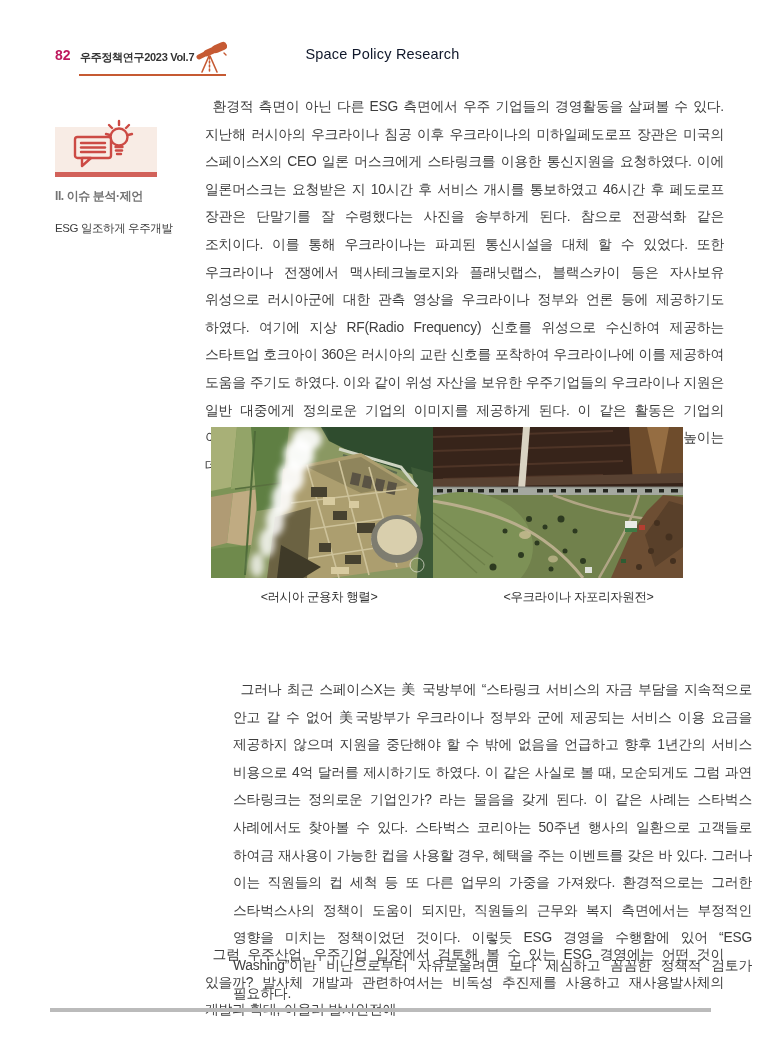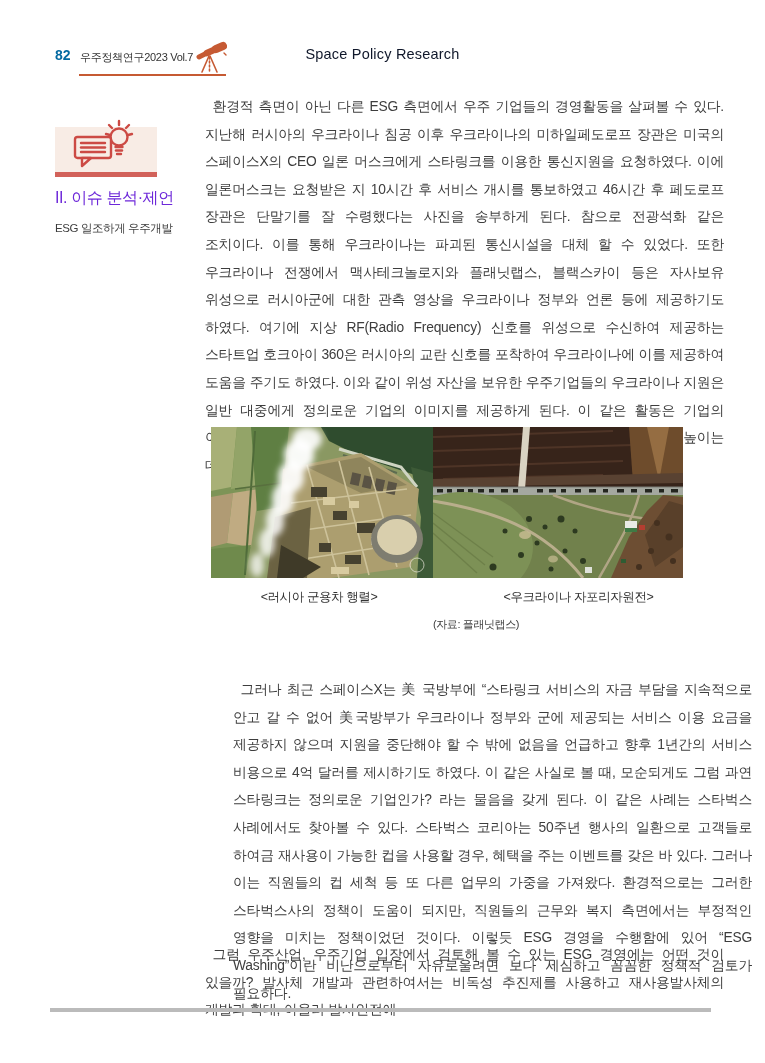--- a/index.html
+++ b/index.html
@@ -5,31 +5,31 @@
   * { margin: 0; padding: 0; box-sizing: border-box; }
   html, body { background: #ffffff; }
   body {
     width: 765px; height: 1063px; position: relative; overflow: hidden;
     font-family: "Liberation Sans", "DejaVu Sans", sans-serif;
     color: #3f3f3f;
   }
   .page { position: absolute; inset: 0; background: #fff; }
 
   
-  .page-num { position: absolute; left: 55px; top: 47px; font-size: 14px; font-weight: 700; color: #0369a1; }
-  .journal { position: absolute; left: 80px; top: 50px; font-size: 11px; font-weight: 400; color: #333; letter-spacing: -0.3px; }
+  .page-num { position: absolute; left: 55px; top: 47px; font-size: 14px; font-weight: 700; color: #be185d; }
+  .journal { position: absolute; left: 80px; top: 50px; font-size: 11px; font-weight: 700; color: #333; letter-spacing: -0.3px; }
   .header-rule { position: absolute; left: 79px; top: 74px; width: 147px; height: 2px; background: #c65a33; }
   .telescope { position: absolute; left: 193px; top: 41px; }
   .header-center { position: absolute; left: 0; top: 46px; width: 765px; text-align: center; font-size: 14.5px; color: #0f172a; letter-spacing: 0.2px; }
 
   
   .icon-box { position: absolute; left: 55px; top: 127px; width: 102px; height: 45px; background: #f8ece5; }
   .icon-box svg { position: absolute; left: 18px; bottom: 3px; overflow: visible; }
   .icon-bar { position: absolute; left: 55px; top: 172px; width: 102px; height: 5px; background: #d2625a; }
-  .side-title { position: absolute; left: 55px; top: 188px; font-size: 16px; font-weight: 400; color: #6d28d9; letter-spacing: -0.4px; }
+  .side-title { position: absolute; left: 55px; top: 188px; font-size: 12px; font-weight: 700; color: #737373; letter-spacing: -0.4px; }
   .side-subtitle { position: absolute; left: 55px; top: 221px; font-size: 11.5px; color: #3c3c3c; letter-spacing: -0.4px; }
 
   
   .para {
     position: absolute; left: 205px; width: 519px;
     font-size: 13.8px; line-height: 27.6px; text-align: justify;
     letter-spacing: -0.2px; color: #3d3d3d; text-indent: 0.55em;
     word-break: keep-all; overflow-wrap: break-word;
   }
   .para1 { top: 93px; }
@@ -264,21 +264,20 @@
           </g>
 
           <rect x="192" y="94" width="12" height="7" fill="#e8eae4"></rect>
           <rect x="192" y="101" width="12" height="4" fill="#3f7a44"></rect>
           <rect x="206" y="98" width="6" height="5" fill="#b43e30"></rect>
           <rect x="188" y="132" width="5" height="4" fill="#2e5c33"></rect>
           <rect x="152" y="140" width="7" height="6" fill="#dfe2da"></rect>
         </svg>
       </div>
       <figcaption class="fig-caption">&lt;우크라이나 자포리자원전&gt;</figcaption>
-      <div class="fig-source">(자료: 플래닛랩스)</div>
     </figure>
   </div>
 
   <p class="para para2">그러나 최근 스페이스X는 美 국방부에 “스타링크 서비스의 자금 부담을 지속적으로 안고 갈 수 없어 美국방부가 우크라이나 정부와 군에 제공되는 서비스 이용 요금을 제공하지 않으며 지원을 중단해야 할 수 밖에 없음을 언급하고 향후 1년간의 서비스 비용으로 4억 달러를 제시하기도 하였다. 이 같은 사실로 볼 때, 모순되게도 그럼 과연 스타링크는 정의로운 기업인가? 라는 물음을 갖게 된다. 이 같은 사례는 스타벅스 사례에서도 찾아볼 수 있다. 스타벅스 코리아는 50주년 행사의 일환으로 고객들로 하여금 재사용이 가능한 컵을 사용할 경우, 혜택을 주는 이벤트를 갖은 바 있다. 그러나 이는 직원들의 컵 세척 등 또 다른 업무의 가중을 가져왔다. 환경적으로는 그러한 스타벅스사의 정책이 도움이 되지만, 직원들의 근무와 복지 측면에서는 부정적인 영향을 미치는 정책이었던 것이다. 이렇듯 ESG 경영을 수행함에 있어 “ESG Washing”이란 비난으로부터 자유로울려면 보다 세심하고 꼼꼼한 정책적 검토가 필요하다.</p>
   <p class="para para3">그럼 우주산업, 우주기업 입장에서 검토해 볼 수 있는 ESG 경영에는 어떤 것이 있을까? 발사체 개발과 관련하여서는 비독성 추진제를 사용하고 재사용발사체의 개발과 확대, 아울러 발사안전에</p>
 
   <div class="bottom-bar"></div>
 </div>
 
 </body></html>

